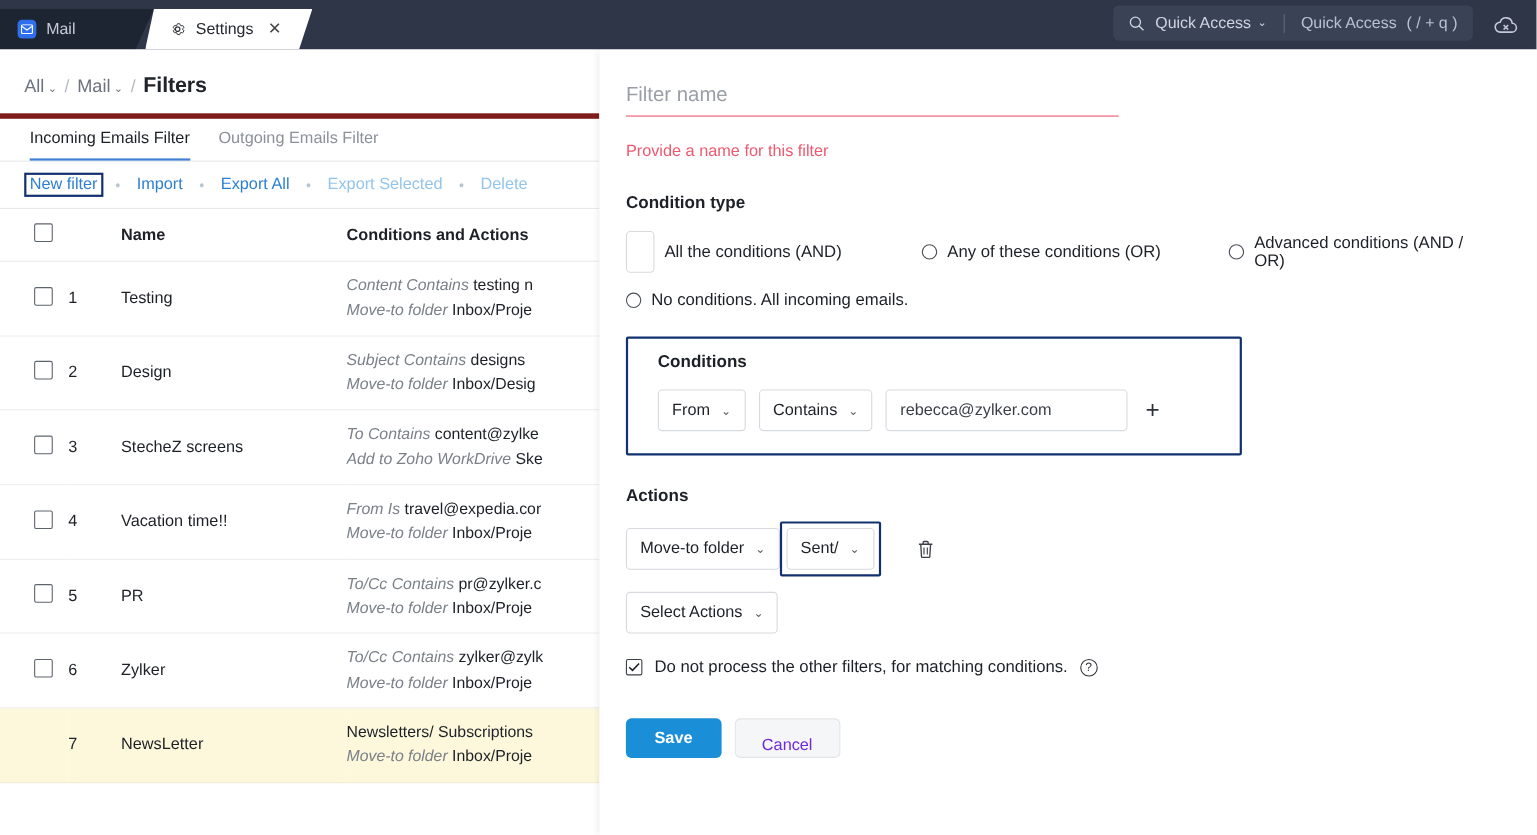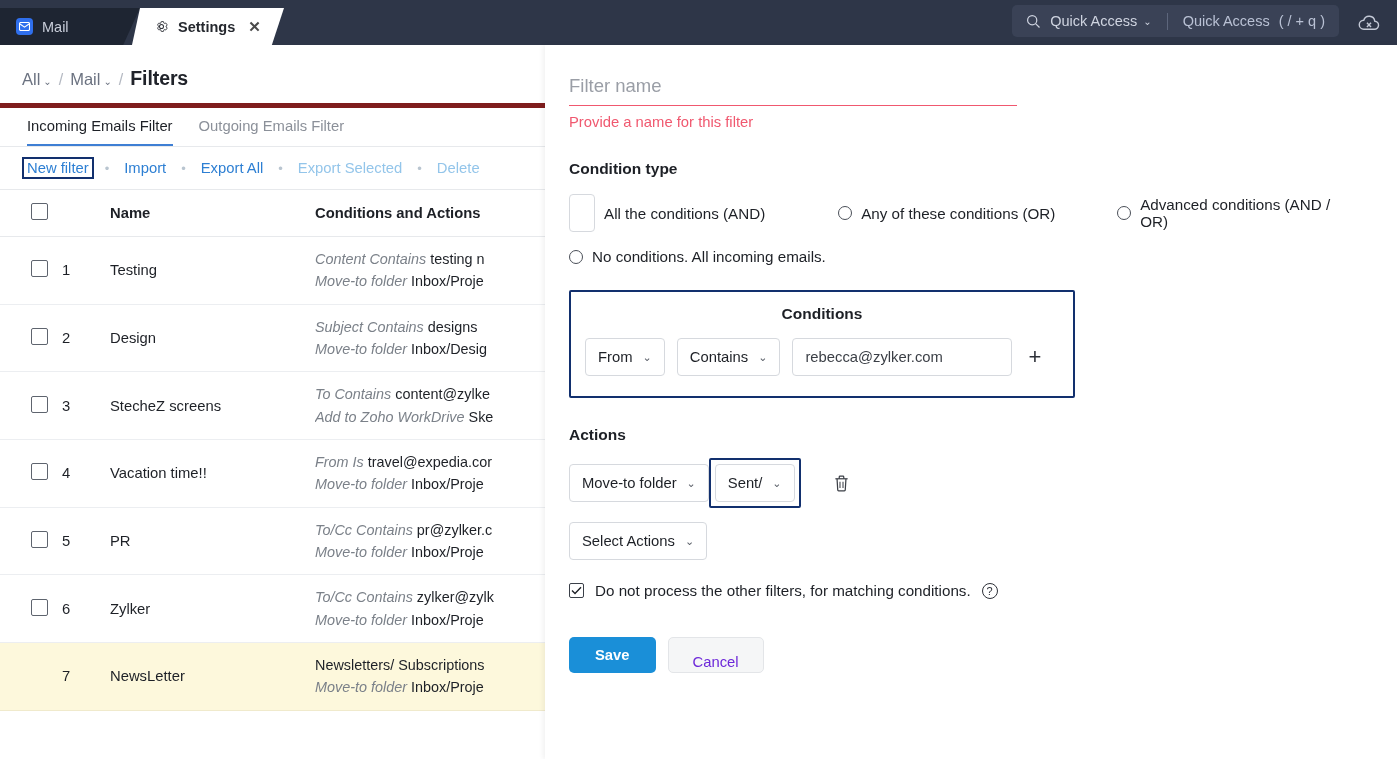--- a/index.html
+++ b/index.html
@@ -26,21 +26,21 @@
     background: #1e2532;
     width: 140px;
     clip-path: polygon(0 0, 100% 0, 88% 100%, 0 100%);
     color: #c7ccd8;
   }
   .tab.active {
     background: #ffffff; color: #25282e; width: 152px;
     margin-left: -8px;
     clip-path: polygon(8px 0, 100% 0, 92% 100%, 0 100%);
     padding-left: 22px;
-    font-weight: 700;
+    font-weight: 400;
   }
   .mail-icon {
     width: 17px; height: 17px; border-radius: 4px; background: #2f6fed;
     display: inline-flex; align-items: center; justify-content: center; flex: 0 0 auto;
   }
   .mail-icon svg { display:block; }
   .gear-icon { display:inline-flex; align-items:center; flex:0 0 auto; }
   .tab-close { margin-left: 4px; font-size: 15px; color: #4a4a4a; line-height: 1; cursor: pointer; }
 
   .quick-wrap {
@@ -121,35 +121,34 @@
   
   .rightpanel {
     position: absolute; left: 545px; top: 45px; width: 852px; height: 714px;
     background: #ffffff; box-shadow: -2px 0 5px rgba(0,0,0,0.06);
     padding: 30px 40px 0 24px;
   }
   .name-field {
     width: 448px; padding-bottom: 8px; border-bottom: 1.5px solid #f0586f;
     font-size: 18.5px; color: #9a9ea6;
   }
-  .name-err { margin-top: 8px; font-size: 14.8px; color: #f0586f; }
+  .name-err { margin-top: 24px; font-size: 14.8px; color: #f0586f; }
 
   .sec-title { font-size: 15.5px; font-weight: 600; color: #1d2026; margin-top: 30px; }
   .radio-row { display: flex; align-items: center; margin-top: 16px; }
   .radio-opt { display: flex; align-items: center; gap: 9px; font-size: 15.2px; color: #1d2026; cursor: pointer; }
   .radio {
     width: 14px; height: 14px; border: 1.4px solid #4a4f58; border-radius: 50%;
     display: inline-flex; align-items: center; justify-content: center; flex: 0 0 auto;
   }
   .radio.sel::after { content:''; width: 8px; height: 8px; border-radius: 50%; background: #1d2026; }
 
   .cond-box {
-    margin-top: 25px; width: 506px; border: 2.5px solid #12306e; border-radius: 2px;
-    padding: 13px 14px 20px 14px;
-    text-align: center;
+    margin-top: 25px; width: 560px; border: 2.5px solid #12306e; border-radius: 2px;
+    padding: 13px 14px 20px 27px;
   }
   .cond-box-title { font-size: 15.5px; font-weight: 600; color: #1d2026; }
   .cond-row { display: flex; align-items: center; gap: 12px; margin-top: 15px; }
   .sel {
     border: 1px solid #d6d9de; border-radius: 4px; background: #fff;
     height: 38px; display: inline-flex; align-items: center; gap: 10px;
     padding: 0 12px; font-size: 14.8px; color: #1d2026; cursor: pointer; white-space: nowrap;
   }
   .sel .chev { font-size: 11px; color: #5a5f68; }
   .txtinput {

